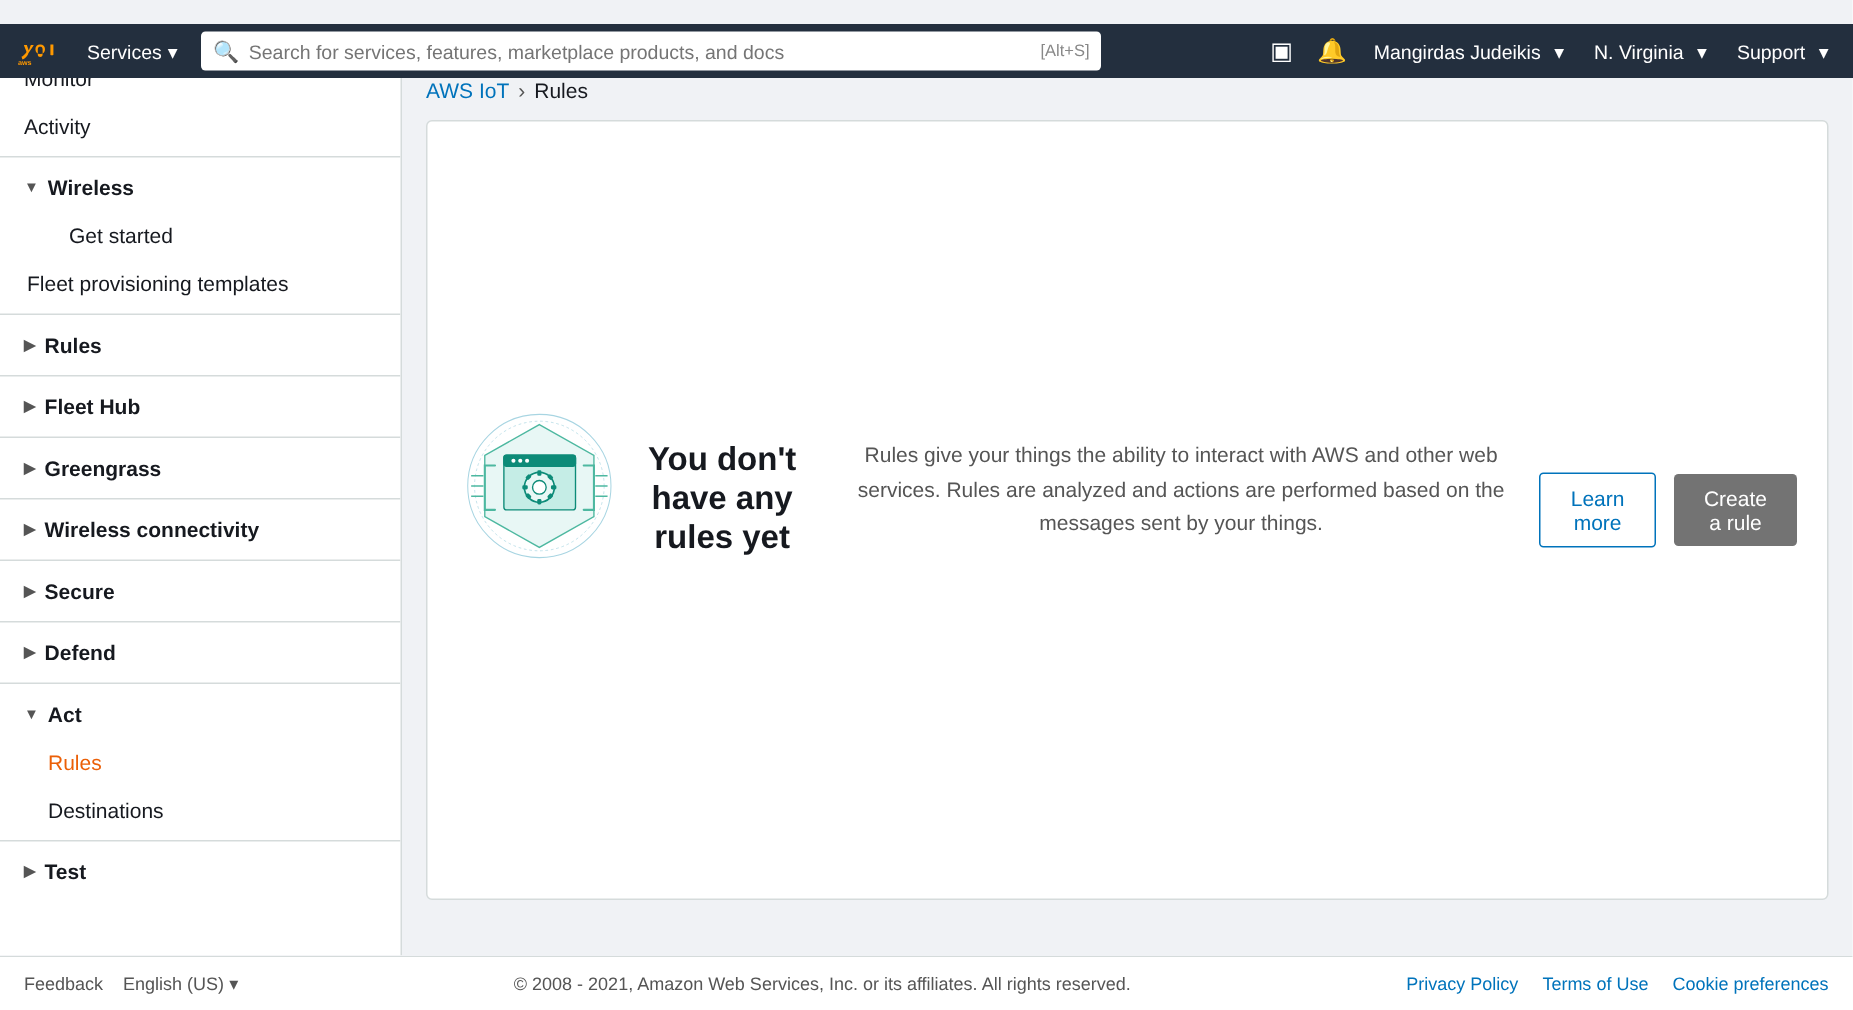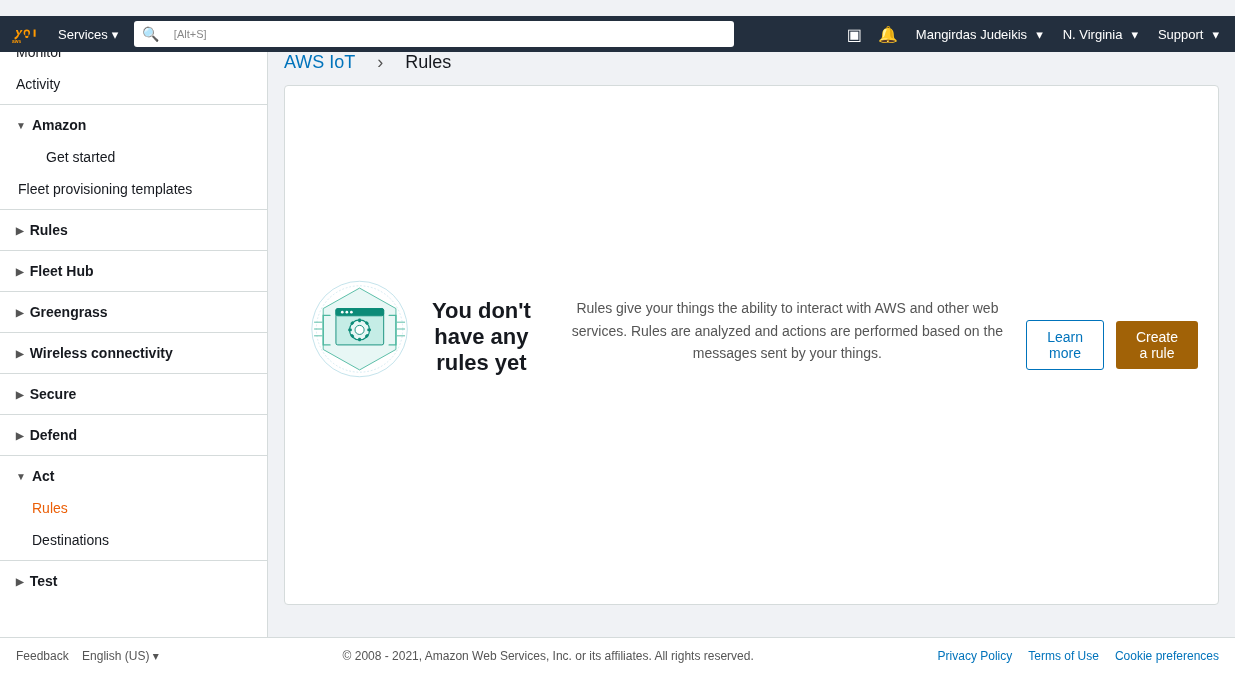--- a/index.html
+++ b/index.html
@@ -55,41 +55,41 @@
       color: #16191f; font-weight: 700;
     }
     .sidebar-divider { border: none; border-top: 1px solid #d5dbdb; margin: 4px 0; }
     .chevron { font-size: 10px; color: #555; }
 
     
     .main { flex: 1; overflow-y: auto; background: #f0f2f5; display: flex; flex-direction: column; }
     .content-area { flex: 1; padding: 16px 16px 0 16px; }
 
     
-    .breadcrumb { display: flex; align-items: center; gap: 22px; margin-bottom: 12px; font-size: 18px; }
+    .breadcrumb { display: flex; align-items: center; gap: 6px; margin-bottom: 12px; font-size: 14px; }
     .breadcrumb-link { color: #0073bb; cursor: pointer; text-decoration: none; }
     .breadcrumb-sep { color: #555; }
     .breadcrumb-current { color: #16191f; }
 
     
     .card {
       background: #fff; border-radius: 4px; border: 1px solid #d5dbdb;
       padding: 40px 20px; display: flex; 
       align-items: center; justify-content: center; min-height: 520px;
     }
     .empty-illustration { width: 240px; height: 240px; margin-bottom: 32px; }
     .empty-title { font-size: 22px; font-weight: 700; color: #16191f; margin-bottom: 16px; text-align: center; }
     .empty-desc { font-size: 14px; color: #555; text-align: center; max-width: 560px; line-height: 1.6; margin-bottom: 28px; }
     .btn-row { display: flex; gap: 12px; align-items: center; }
     .btn-outline {
       border: 1px solid #0073bb; background: #fff; color: #0073bb;
       padding: 8px 20px; border-radius: 3px; cursor: pointer; font-size: 14px;
     }
     .btn-primary {
-      border: none; background: #a16207; color: #fff;
+      border: none; background: #737373; color: #fff;
       padding: 8px 20px; border-radius: 3px; cursor: pointer; font-size: 14px;
     }
 
     
     .sidebar-scroll::-webkit-scrollbar { width: 6px; }
     .sidebar-scroll::-webkit-scrollbar-track { background: transparent; }
     .sidebar-scroll::-webkit-scrollbar-thumb { background: #d5dbdb; border-radius: 3px; }
 
     
     .footer {
@@ -115,20 +115,21 @@
     </svg>
   </div>
 
   <button class="services-btn">
     <span>Services</span>
     <span>▾</span>
   </button>
 
   <div class="search-bar">
     <span style="color:#888;margin-right:6px;">🔍</span>
+    <input type="text" placeholder="Search for services, features, marketplace products, and docs" style="">
     <span class="search-shortcut">[Alt+S]</span>
   </div>
 
   <div class="nav-right">
     <button class="nav-icon-btn" title="CloudShell">▣</button>
     <button class="nav-icon-btn" title="Notifications">🔔</button>
     <button class="nav-text-btn">
       <span>Mangirdas Judeikis</span>
       <span>▾</span>
     </button>
@@ -153,21 +154,21 @@
       </div>
 
       <div class="sidebar-item">
         <span>Activity</span>
       </div>
 
       <hr class="sidebar-divider">
 
       <div class="sidebar-section">
         <span class="chevron">▼</span>
-        <span>Amazon</span>
+        <span>Wireless</span>
       </div>
 
       <div class="sidebar-item" style="padding-left:46px;">
         <span>Get started</span>
       </div>
 
       <div class="sidebar-item" style="padding-left:18px;">
         <span>Fleet provisioning templates</span>
       </div>
 

